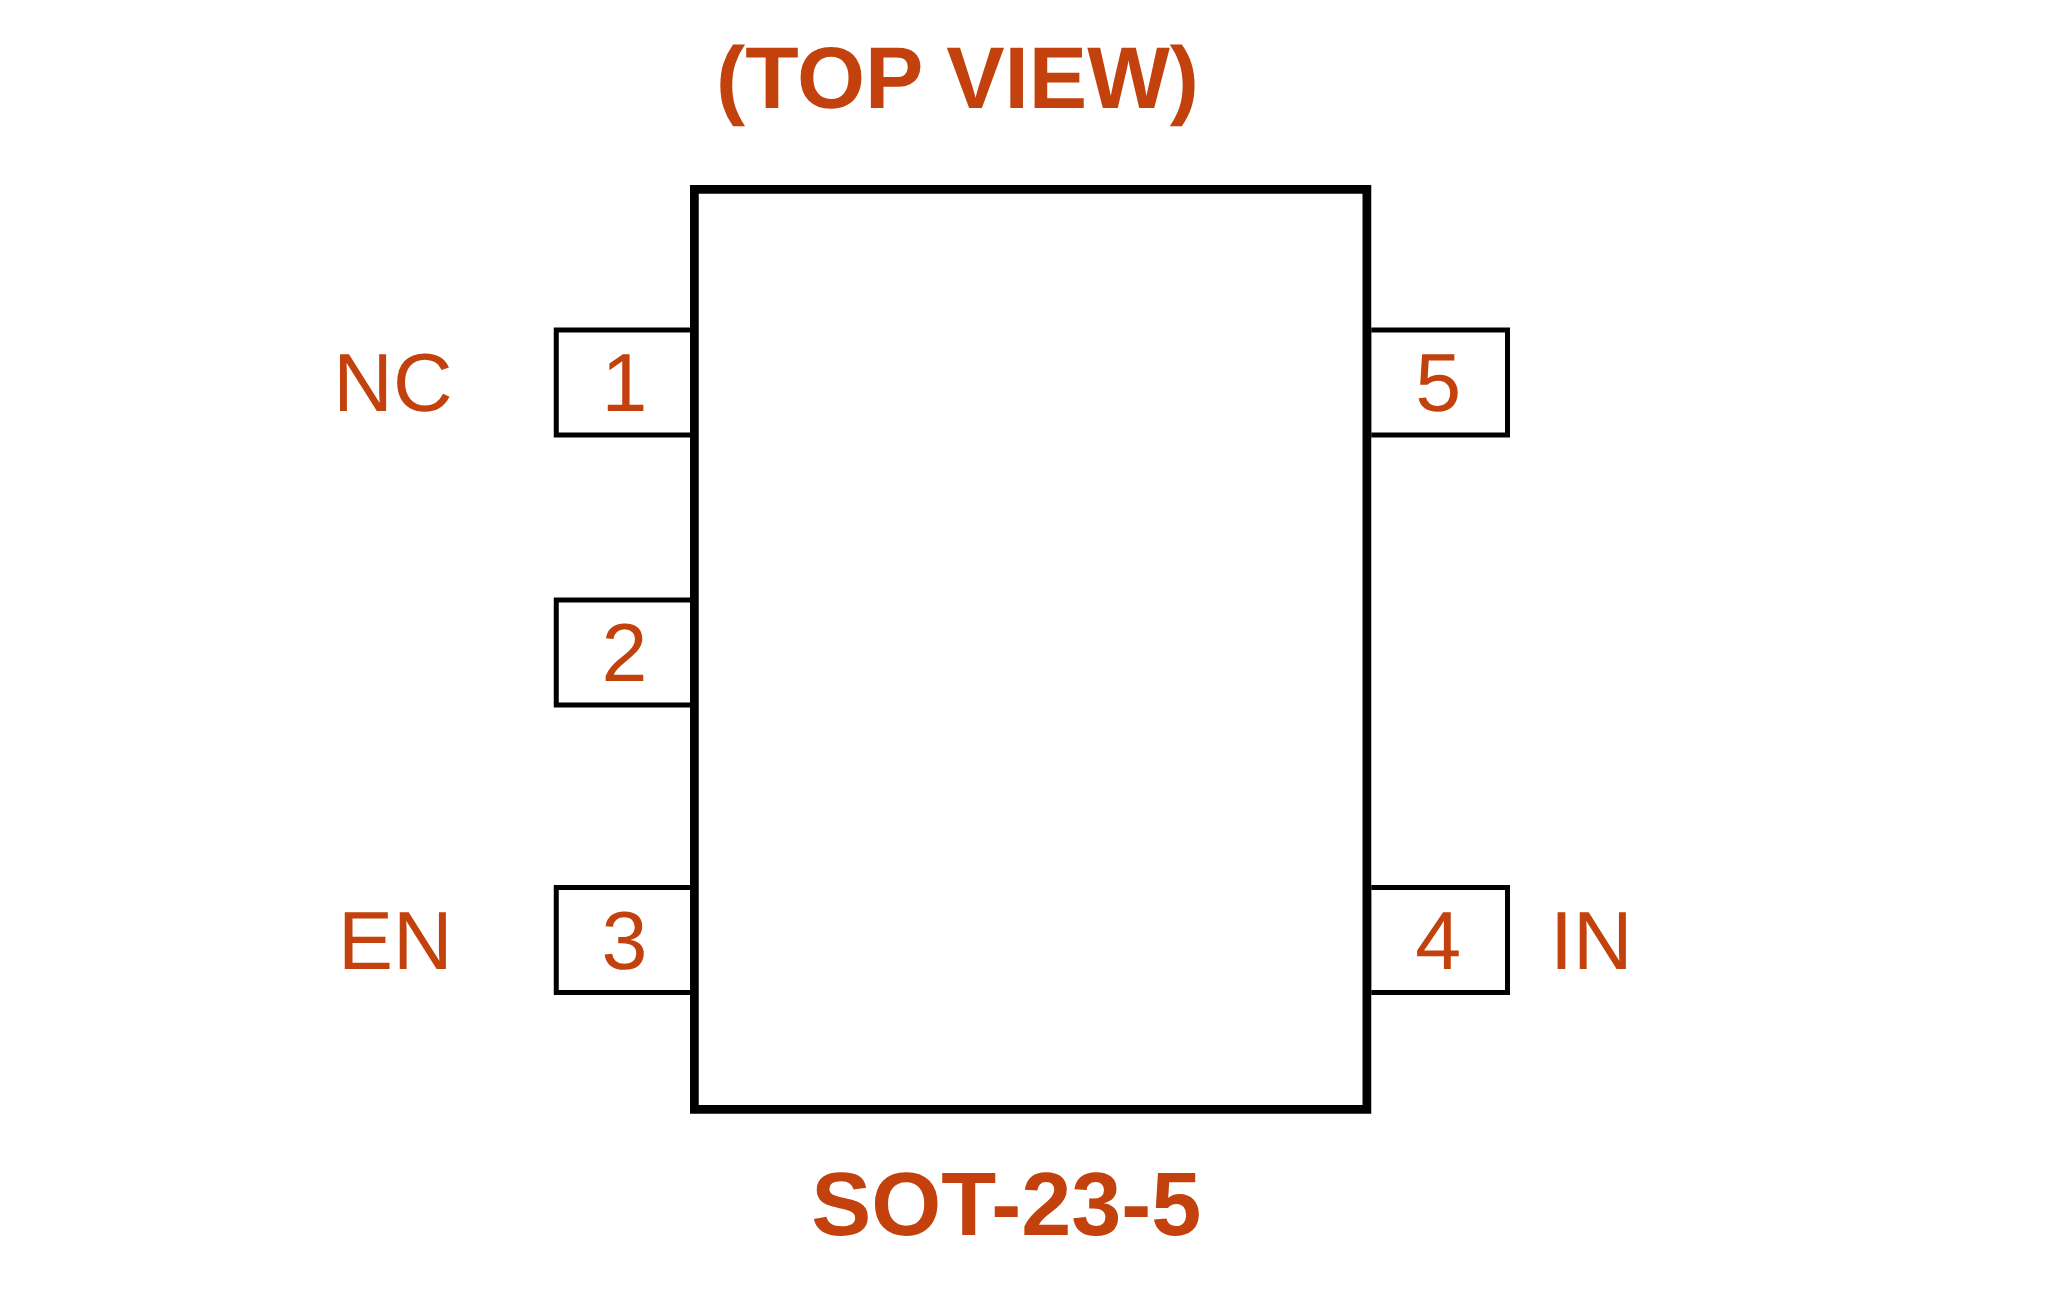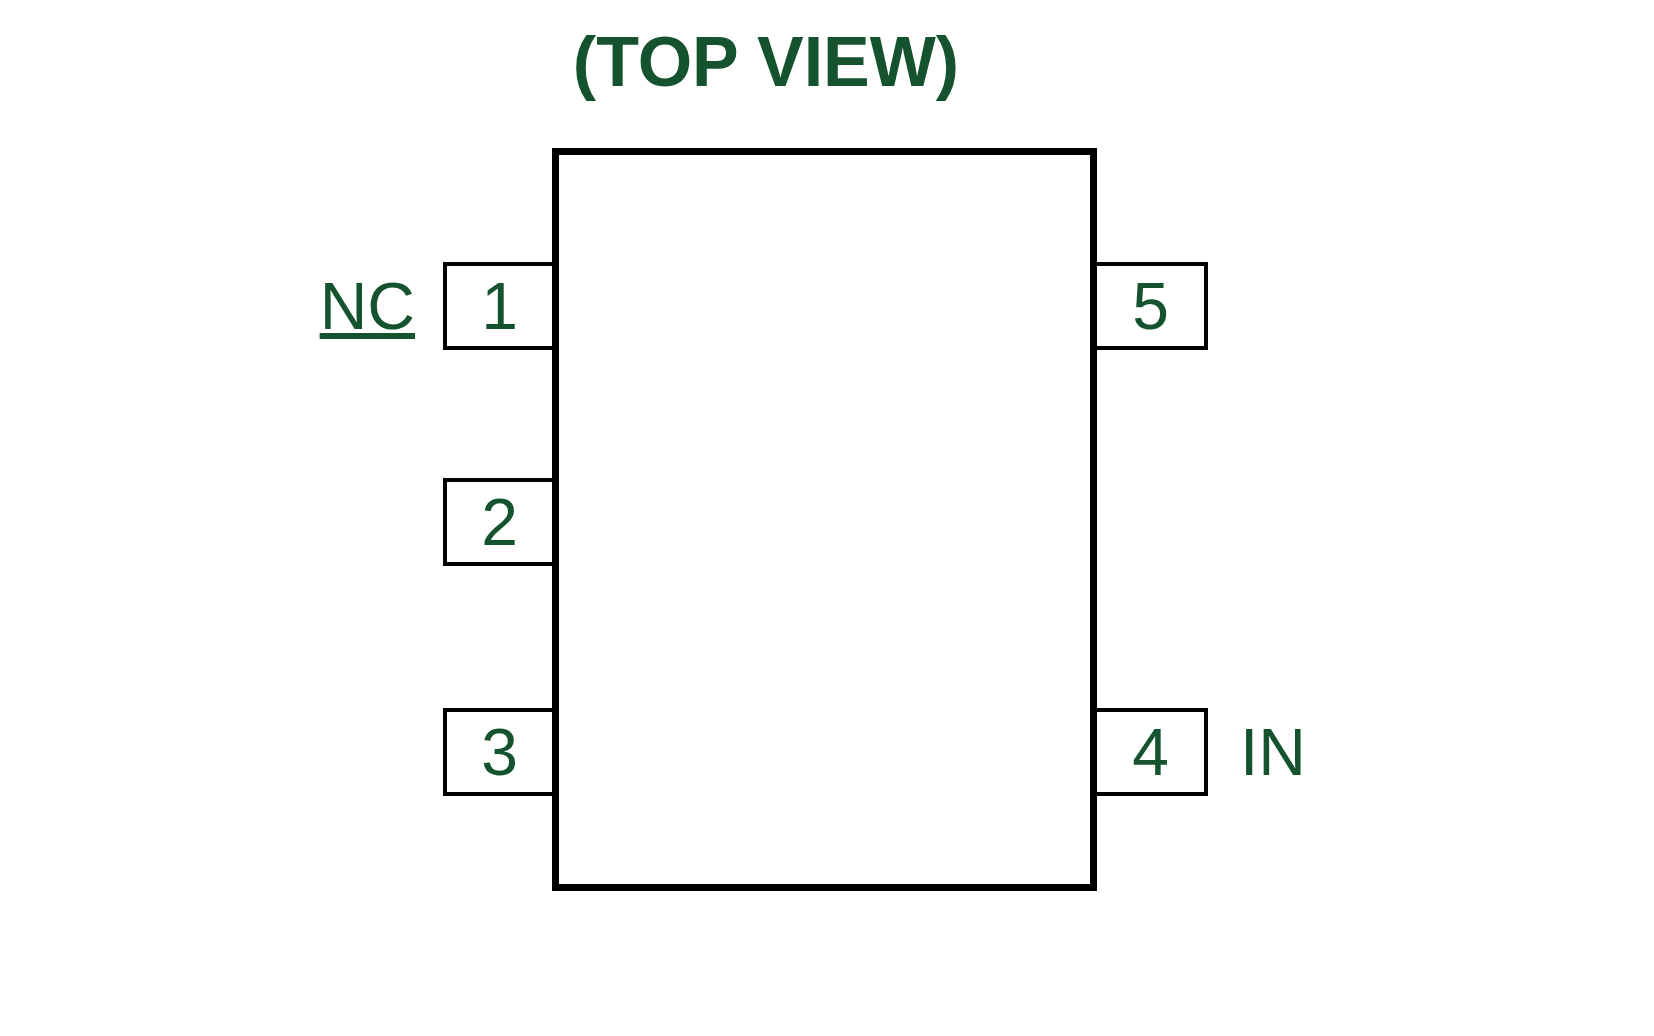--- a/index.html
+++ b/index.html
@@ -6,21 +6,21 @@
     margin: 0;
     padding: 0;
     background: #ffffff;
   }
   .canvas {
     position: relative;
     width: 1654px;
     height: 1036px;
     background: #ffffff;
     font-family: "Liberation Sans", sans-serif;
-    color: #14532d;
+    color: #c2410c;
     overflow: hidden;
   }
   .diagram-title {
     position: absolute;
     left: 766px;
     top: 27px;
     transform: translateX(-50%);
     font-size: 70px;
     font-weight: bold;
     line-height: 1;
@@ -67,21 +67,21 @@
   .pin-label {
     position: absolute;
     height: 88px;
     display: flex;
     align-items: center;
     font-size: 66px;
     line-height: 1;
     white-space: nowrap;
     z-index: 3;
   }
-  .pin-label.left  { right: 1239px; justify-content: flex-end; text-decoration: underline; }
+  .pin-label.left  { right: 1292px; justify-content: flex-end; }
   .pin-label.right { left: 1240px; justify-content: flex-start; }
   .pin-label.row-1 { top: 262px; }
   .pin-label.row-2 { top: 478px; }
   .pin-label.row-3 { top: 708px; }
 </style>
 </head>
 <body>
 
 <div class="canvas">
 
@@ -91,27 +91,29 @@
 
   <div class="pin-label left row-1">NC</div>
   <div class="pin-box left row-1">
     <span>1</span>
   </div>
 
   <div class="pin-box left row-2">
     <span>2</span>
   </div>
 
+  <div class="pin-label left row-3">EN</div>
   <div class="pin-box left row-3">
     <span>3</span>
   </div>
 
   <div class="pin-box right row-1">
     <span>5</span>
   </div>
 
   <div class="pin-box right row-3">
     <span>4</span>
   </div>
   <div class="pin-label right row-3">IN</div>
 
+  <div class="package-name">SOT-23-5</div>
 
 </div>
 
 </body></html>

